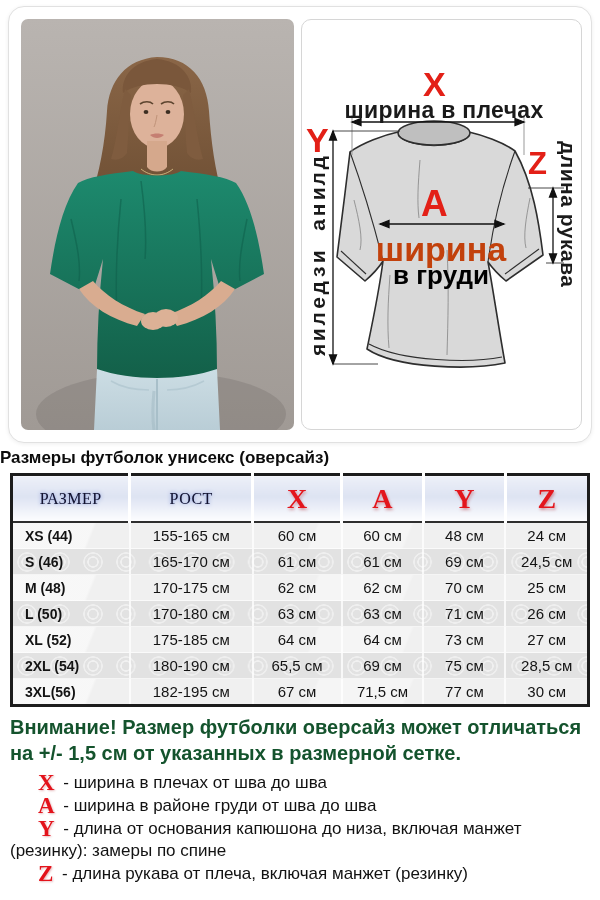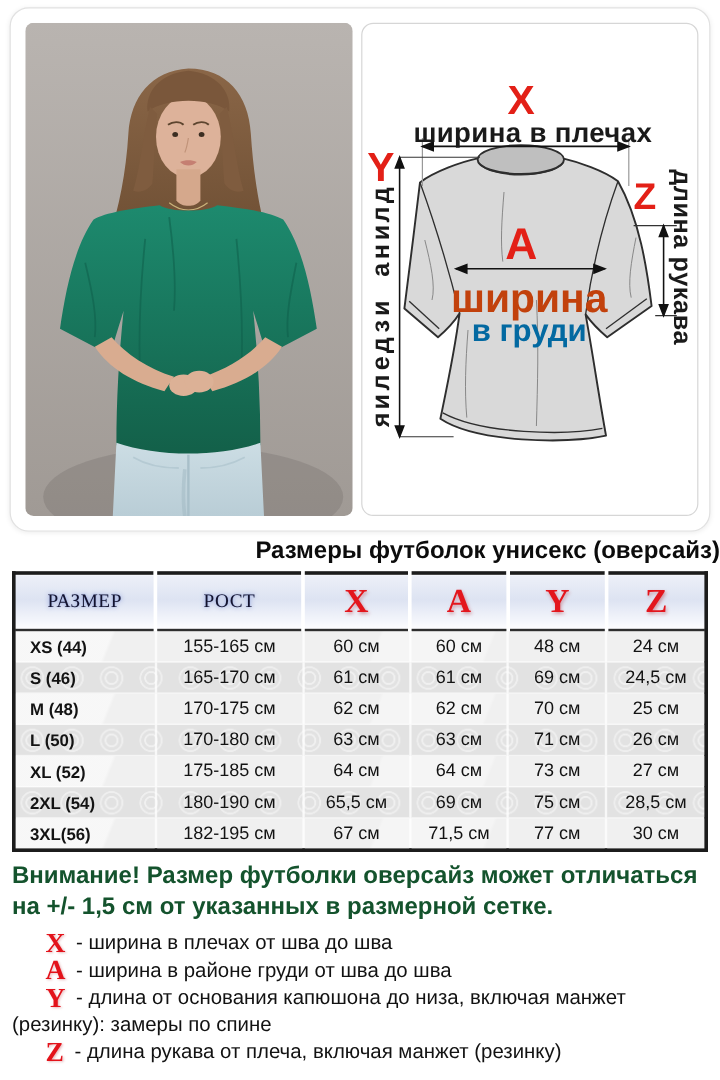--- a/index.html
+++ b/index.html
@@ -17,28 +17,28 @@
   .diagram-card svg{position:absolute;left:0;top:0;}
 
   .dg{position:absolute;white-space:nowrap;}
   .dg-letter{font-weight:bold;color:#e32017;line-height:1;}
   .dg-x-letter{left:121px;top:47px;font-size:34px;}
   .dg-y-letter{left:4px;top:103px;font-size:34px;}
   .dg-a-letter{left:119px;top:165px;font-size:37px;}
   .dg-z-letter{left:226px;top:128px;font-size:31px;}
   .dg-x-label{left:6px;top:77px;width:272px;text-align:center;font-weight:bold;font-size:23px;letter-spacing:.3px;color:#1a1a1a;}
   .dg-a-label1{left:39px;top:210px;width:200px;text-align:center;font-weight:bold;font-size:34px;color:#c2410c;}
-  .dg-a-label2{left:39px;top:240px;width:200px;text-align:center;font-weight:bold;font-size:26px;color:#0369a1;}
+  .dg-a-label2{left:39px;top:240px;width:200px;text-align:center;font-weight:bold;font-size:26px;color:#000000;}
   .dg-y-label{left:5px;top:135px;display:flex;flex-direction:column;align-items:center;}
   .ccw-ch{display:flex;align-items:center;justify-content:center;width:22px;height:15.6px;
     font-weight:bold;font-size:21px;color:#1a1a1a;transform:rotate(-90deg);}
   .dg-z-label{left:254px;top:121px;writing-mode:vertical-rl;font-weight:bold;font-size:21px;color:#1a1a1a;letter-spacing:.5px;}
 
   
-  .title{margin:5px 0 0;text-align:right;font-size:20px;font-weight:bold;color:#0c0c0c;}
+  .title{margin:5px 0 0;text-align:left;font-size:17px;font-weight:bold;color:#0c0c0c;}
 
   
   .size-table{margin:5px auto 0;width:580px;border-collapse:collapse;border:3px solid #1c1c1c;table-layout:fixed;}
   .size-table thead th{height:43px;background:linear-gradient(180deg,#edf0f8 0%,#dde3f2 45%,#fdfdff 100%);
     border-bottom:2px solid #2e2e2e;}
   .size-table thead th:not(:last-child){border-right:3px solid #fff;}
   .th-dark{font-family:"Liberation Serif",serif;font-size:16px;font-weight:normal;color:#14142e;
     letter-spacing:.5px;text-shadow:0 0 4px rgba(125,145,215,.95),0 0 1px rgba(125,145,215,.7);}
   .th-red{font-family:"Liberation Serif",serif;font-size:28px;font-weight:bold;color:#e3161d;
     text-shadow:1px 2px 3px rgba(175,25,35,.4);}

